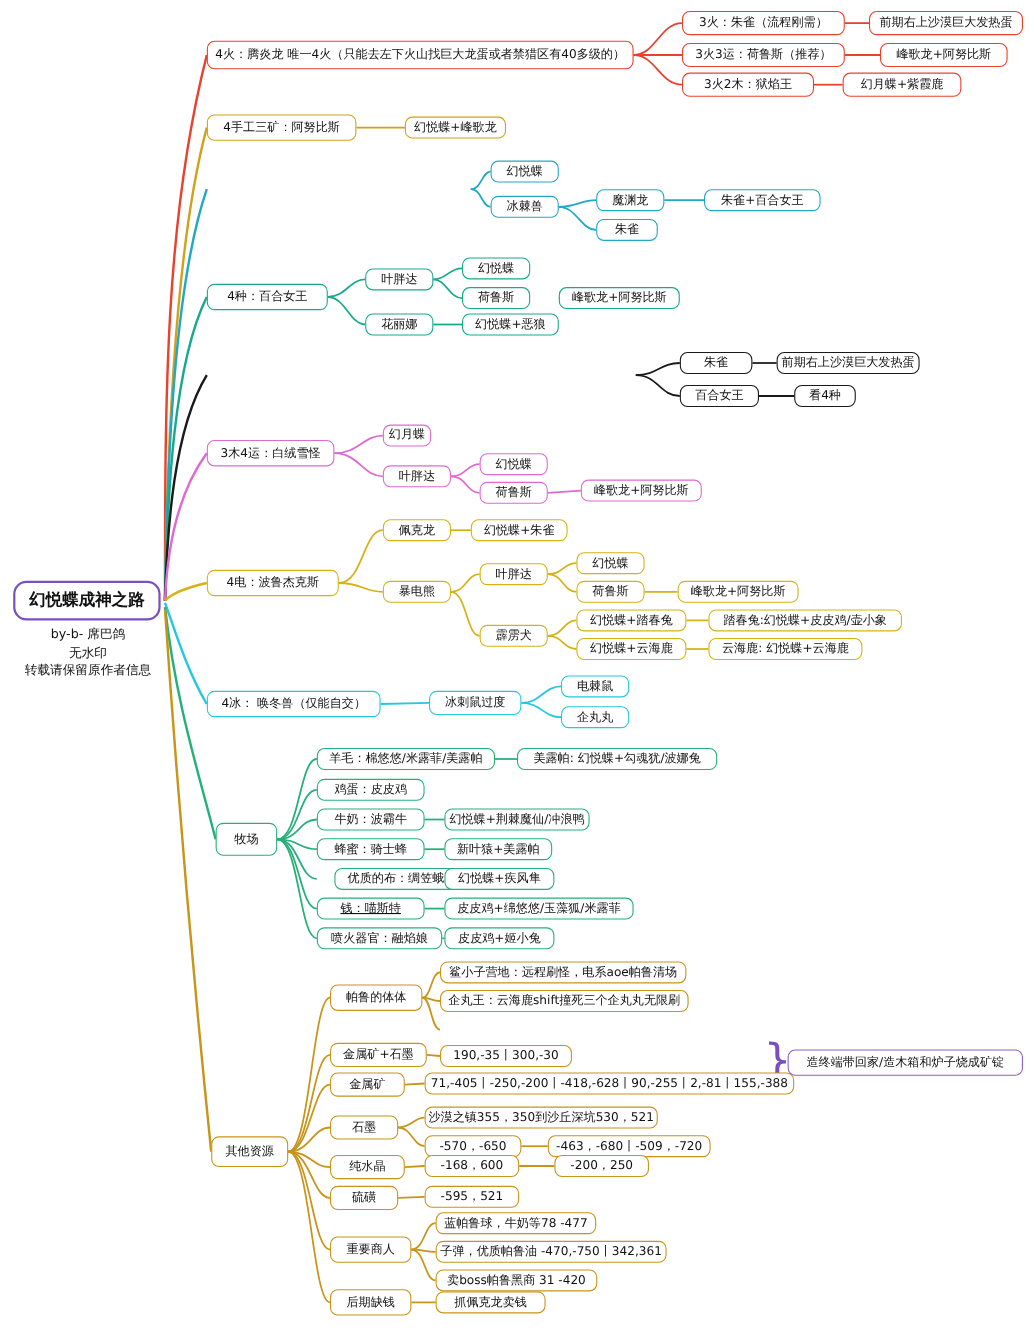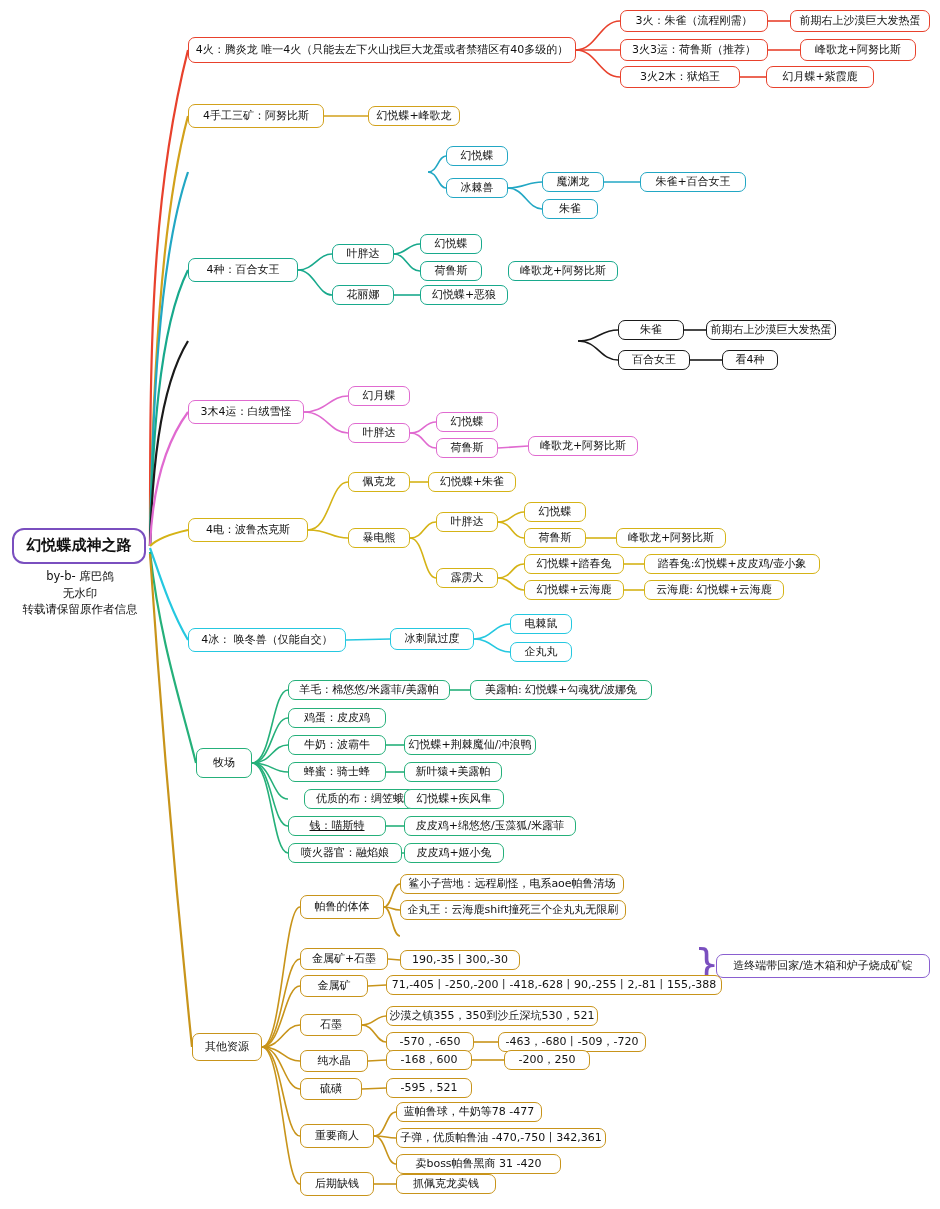--- a/index.html
+++ b/index.html
@@ -169,21 +169,21 @@
     <div class="node" style="left: 420px; top: 234px; width: 62px; height: 20px; border-color: rgb(24, 169, 140); color: rgb(17, 17, 17);">幻悦蝶</div>
     <div class="node" style="left: 420px; top: 261px; width: 62px; height: 20px; border-color: rgb(24, 169, 140); color: rgb(17, 17, 17);">荷鲁斯</div>
     <div class="node" style="left: 508px; top: 261px; width: 110px; height: 20px; border-color: rgb(24, 169, 140); color: rgb(17, 17, 17);">峰歌龙+阿努比斯</div>
     <div class="node" style="left: 332px; top: 285px; width: 62px; height: 20px; border-color: rgb(24, 169, 140); color: rgb(17, 17, 17);">花丽娜</div>
     <div class="node" style="left: 420px; top: 285px; width: 88px; height: 20px; border-color: rgb(24, 169, 140); color: rgb(17, 17, 17);">幻悦蝶+恶狼</div>
     <div class="node" style="left: 618px; top: 320px; width: 66px; height: 20px; border-color: rgb(26, 26, 26); color: rgb(17, 17, 17);">朱雀</div>
     <div class="node" style="left: 706px; top: 320px; width: 130px; height: 20px; border-color: rgb(26, 26, 26); color: rgb(17, 17, 17);">前期右上沙漠巨大发热蛋</div>
     <div class="node" style="left: 618px; top: 350px; width: 72px; height: 20px; border-color: rgb(26, 26, 26); color: rgb(17, 17, 17);">百合女王</div>
     <div class="node" style="left: 722px; top: 350px; width: 56px; height: 20px; border-color: rgb(26, 26, 26); color: rgb(17, 17, 17);">看4种</div>
     <div class="node" style="left: 188px; top: 400px; width: 116px; height: 24px; border-color: rgb(224, 106, 208); color: rgb(17, 17, 17);">3木4运：白绒雪怪</div>
-    <div class="node" style="left: 348px; top: 386px; width: 62px; height: 20px; border-color: rgb(224, 106, 208); color: rgb(17, 17, 17); font-family: Liberation Mono, monospace;">幻月蝶</div>
+    <div class="node" style="left: 348px; top: 386px; width: 44px; height: 20px; border-color: rgb(224, 106, 208); color: rgb(17, 17, 17); font-family: Liberation Mono, monospace;">幻月蝶</div>
     <div class="node" style="left: 348px; top: 423px; width: 62px; height: 20px; border-color: rgb(224, 106, 208); color: rgb(17, 17, 17);">叶胖达</div>
     <div class="node" style="left: 436px; top: 412px; width: 62px; height: 20px; border-color: rgb(224, 106, 208); color: rgb(17, 17, 17);">幻悦蝶</div>
     <div class="node" style="left: 436px; top: 438px; width: 62px; height: 20px; border-color: rgb(224, 106, 208); color: rgb(17, 17, 17);">荷鲁斯</div>
     <div class="node" style="left: 528px; top: 436px; width: 110px; height: 20px; border-color: rgb(224, 106, 208); color: rgb(17, 17, 17);">峰歌龙+阿努比斯</div>
     <div class="node" style="left: 188px; top: 518px; width: 120px; height: 24px; border-color: rgb(213, 179, 22); color: rgb(17, 17, 17);">4电：波鲁杰克斯</div>
     <div class="node" style="left: 348px; top: 472px; width: 62px; height: 20px; border-color: rgb(213, 179, 22); color: rgb(17, 17, 17);">佩克龙</div>
     <div class="node" style="left: 428px; top: 472px; width: 88px; height: 20px; border-color: rgb(213, 179, 22); color: rgb(17, 17, 17);">幻悦蝶+朱雀</div>
     <div class="node" style="left: 348px; top: 528px; width: 62px; height: 20px; border-color: rgb(213, 179, 22); color: rgb(17, 17, 17);">暴电熊</div>
     <div class="node" style="left: 436px; top: 512px; width: 62px; height: 20px; border-color: rgb(213, 179, 22); color: rgb(17, 17, 17);">叶胖达</div>
     <div class="node" style="left: 524px; top: 502px; width: 62px; height: 20px; border-color: rgb(213, 179, 22); color: rgb(17, 17, 17);">幻悦蝶</div>
@@ -225,17 +225,17 @@
     <div class="node" style="left: 386px; top: 1032px; width: 88px; height: 20px; border-color: rgb(200, 148, 26); color: rgb(17, 17, 17);">-570，-650</div>
     <div class="node" style="left: 498px; top: 1032px; width: 148px; height: 20px; border-color: rgb(200, 148, 26); color: rgb(17, 17, 17);">-463，-680丨-509，-720</div>
     <div class="node" style="left: 300px; top: 1050px; width: 68px; height: 22px; border-color: rgb(200, 148, 26); color: rgb(17, 17, 17);">纯水晶</div>
     <div class="node" style="left: 386px; top: 1050px; width: 86px; height: 20px; border-color: rgb(200, 148, 26); color: rgb(17, 17, 17);">-168，600</div>
     <div class="node" style="left: 504px; top: 1050px; width: 86px; height: 20px; border-color: rgb(200, 148, 26); color: rgb(17, 17, 17);">-200，250</div>
     <div class="node" style="left: 300px; top: 1078px; width: 62px; height: 22px; border-color: rgb(200, 148, 26); color: rgb(17, 17, 17);">硫磺</div>
     <div class="node" style="left: 386px; top: 1078px; width: 86px; height: 20px; border-color: rgb(200, 148, 26); color: rgb(17, 17, 17);">-595，521</div>
     <div class="node" style="left: 300px; top: 1124px; width: 74px; height: 24px; border-color: rgb(200, 148, 26); color: rgb(17, 17, 17);">重要商人</div>
     <div class="node" style="left: 396px; top: 1102px; width: 146px; height: 20px; border-color: rgb(200, 148, 26); color: rgb(17, 17, 17);">蓝帕鲁球，牛奶等78 -477</div>
     <div class="node" style="left: 396px; top: 1128px; width: 210px; height: 20px; border-color: rgb(200, 148, 26); color: rgb(17, 17, 17);">子弹，优质帕鲁油 -470,-750丨342,361</div>
-    <div class="node" style="left: 396px; top: 1154px; width: 165px; height: 20px; border-color: rgb(200, 148, 26); color: rgb(17, 17, 17);">卖boss帕鲁黑商 31 -420</div>
+    <div class="node" style="left: 396px; top: 1154px; width: 147px; height: 20px; border-color: rgb(200, 148, 26); color: rgb(17, 17, 17);">卖boss帕鲁黑商 31 -420</div>
     <div class="node" style="left: 300px; top: 1172px; width: 74px; height: 24px; border-color: rgb(200, 148, 26); color: rgb(17, 17, 17);">后期缺钱</div>
     <div class="node" style="left: 396px; top: 1174px; width: 100px; height: 20px; border-color: rgb(200, 148, 26); color: rgb(17, 17, 17);">抓佩克龙卖钱</div>
     <div class="node" style="left: 716px; top: 954px; width: 214px; height: 24px; border-color: rgb(138, 95, 208); color: rgb(17, 17, 17);">造终端带回家/造木箱和炉子烧成矿锭</div>
   </div>
 
 </body></html>

